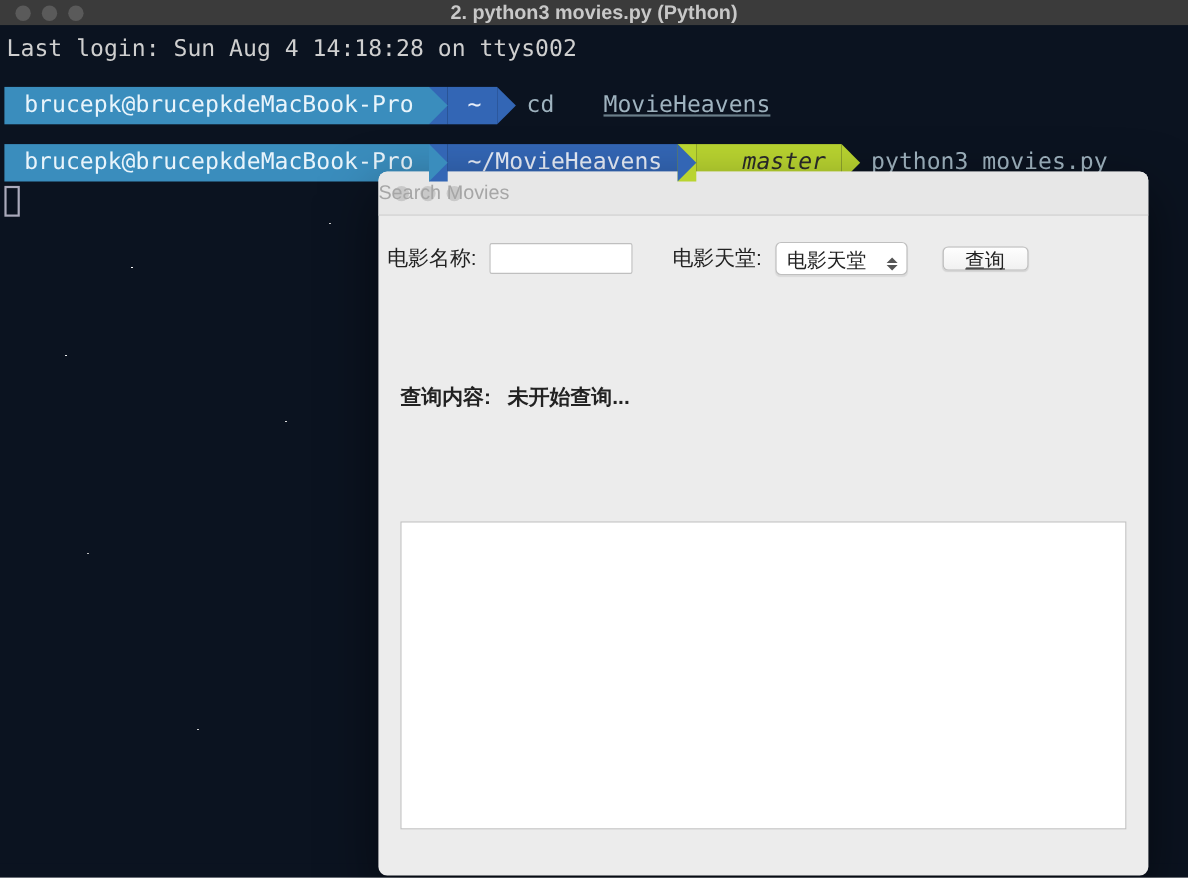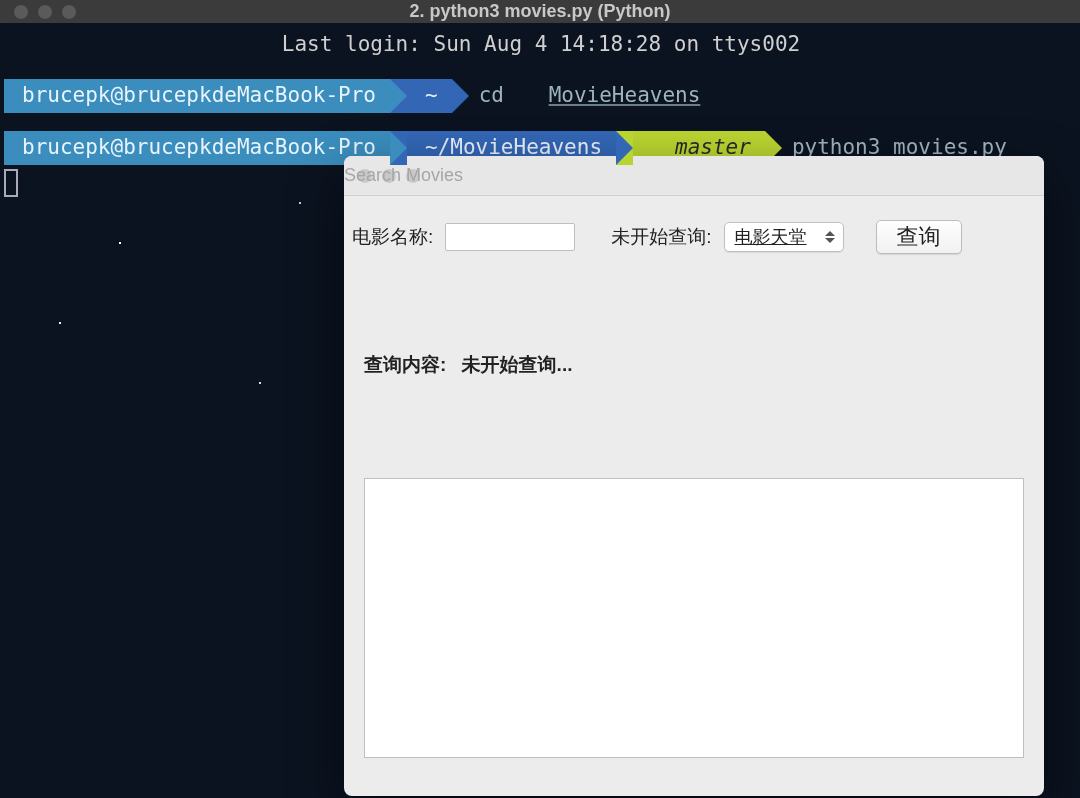--- a/index.html
+++ b/index.html
@@ -41,21 +41,21 @@
                 radial-gradient(2px 2px at 60px 300px, #eee 40%, transparent 41%),
                 radial-gradient(2px 2px at 950px 120px, #eee 40%, transparent 41%),
                 radial-gradient(2px 2px at 300px 180px, #ccc 40%, transparent 41%),
                 radial-gradient(1px 1px at 140px 560px, #999 40%, transparent 41%),
                 radial-gradient(1px 1px at 40px 720px, #aaa 40%, transparent 41%),
                 #0b1320;
     height: calc(798px - 36px);
     position: relative;
   }
 
-  .login-line { color: #cfcfcf; padding-left: 2px; text-align: center; }
+  .login-line { color: #cfcfcf; padding-left: 2px; }
 
   .prompt-line { display: flex; align-items: stretch; height: 34px; margin-top: 18px; }
   .seg {
     display: inline-flex; align-items: center; padding: 0 14px 0 18px;
     position: relative; white-space: pre;
   }
   .seg-host { background: #3a8dbd; color: #e8f4fb; }
   .seg-path { background: #3366b5; color: #e8eef9; }
   .seg-branch { background: #b9d430; color: #2a2a2a; font-style: italic; }
   .arrow {
@@ -106,36 +106,36 @@
     padding: 24px 20px 8px 8px;
     color: #222; font-size: 19px;
   }
   .form-row label { }
   .text-input {
     width: 130px; height: 28px;
     background:#fff; border:1px solid #bfbfbf; border-radius:2px;
     font-size:16px; padding:2px 4px;
   }
   .select-wrap {
-    display:inline-flex; align-items:center;
+    display:inline-flex; align-items:flex-end;
     background:#fff; border:1px solid #bfbfbf; border-radius:5px;
     height: 30px; padding: 0 6px 0 10px; min-width:120px;
     box-shadow: 0 1px 1px rgba(0,0,0,0.08);
-    text-decoration: underline;
   }
   .select-wrap .sel-val { font-size:18px; color:#222; flex:1; }
   .stepper-icon { width:12px; height:18px; display:flex; flex-direction:column; justify-content:center; gap:2px; margin-left:6px;}
   .stepper-icon .tri-up { width:0;height:0;border-left:5px solid transparent;border-right:5px solid transparent;border-bottom:5px solid #555;}
   .stepper-icon .tri-down { width:0;height:0;border-left:5px solid transparent;border-right:5px solid transparent;border-top:5px solid #555;}
   .btn {
     background: linear-gradient(#fefefe,#f1f1f1);
     border:1px solid #bcbcbc; border-radius:5px;
-    height: 34px; padding: 0 20px; font-size:22px; color:#222;
+    height: 22px; padding: 0 20px; font-size:18px; color:#222;
     box-shadow: 0 1px 1px rgba(0,0,0,0.1);
     cursor:pointer;
+    text-decoration:underline;
   }
   .status-row {
     padding: 90px 20px 20px 20px;
     color:#222; font-size:19px;font-weight:bold;
   }
   .status-row .status-val { margin-left: 10px; color:#222; }
   .results-box {
     margin: 80px 20px 0 20px;
     height: 280px; background:#fff; border:1px solid #bfbfbf;
   }
@@ -202,21 +202,21 @@
       <div class="tl" style="background:#c9c9c9"></div>
       <div class="tl" style="background:#c9c9c9"></div>
     </div>
     <div class="app-title">Search Movies</div>
   </div>
 
   <div class="form-row">
     <label>电影名称:</label>
     <input class="text-input" type="text" value="" style="">
     <span style="width:12px"></span>
-    <label>未开始查询:</label>
+    <label>电影天堂:</label>
     <div class="select-wrap">
       <span class="sel-val">电影天堂</span>
       <span class="stepper-icon">
         <span class="tri-up"></span>
           <span class="tri-down"></span>
       </span>
     </div>
     <span style="width:8px"></span>
     <button class="btn">查询</button>
   </div>

